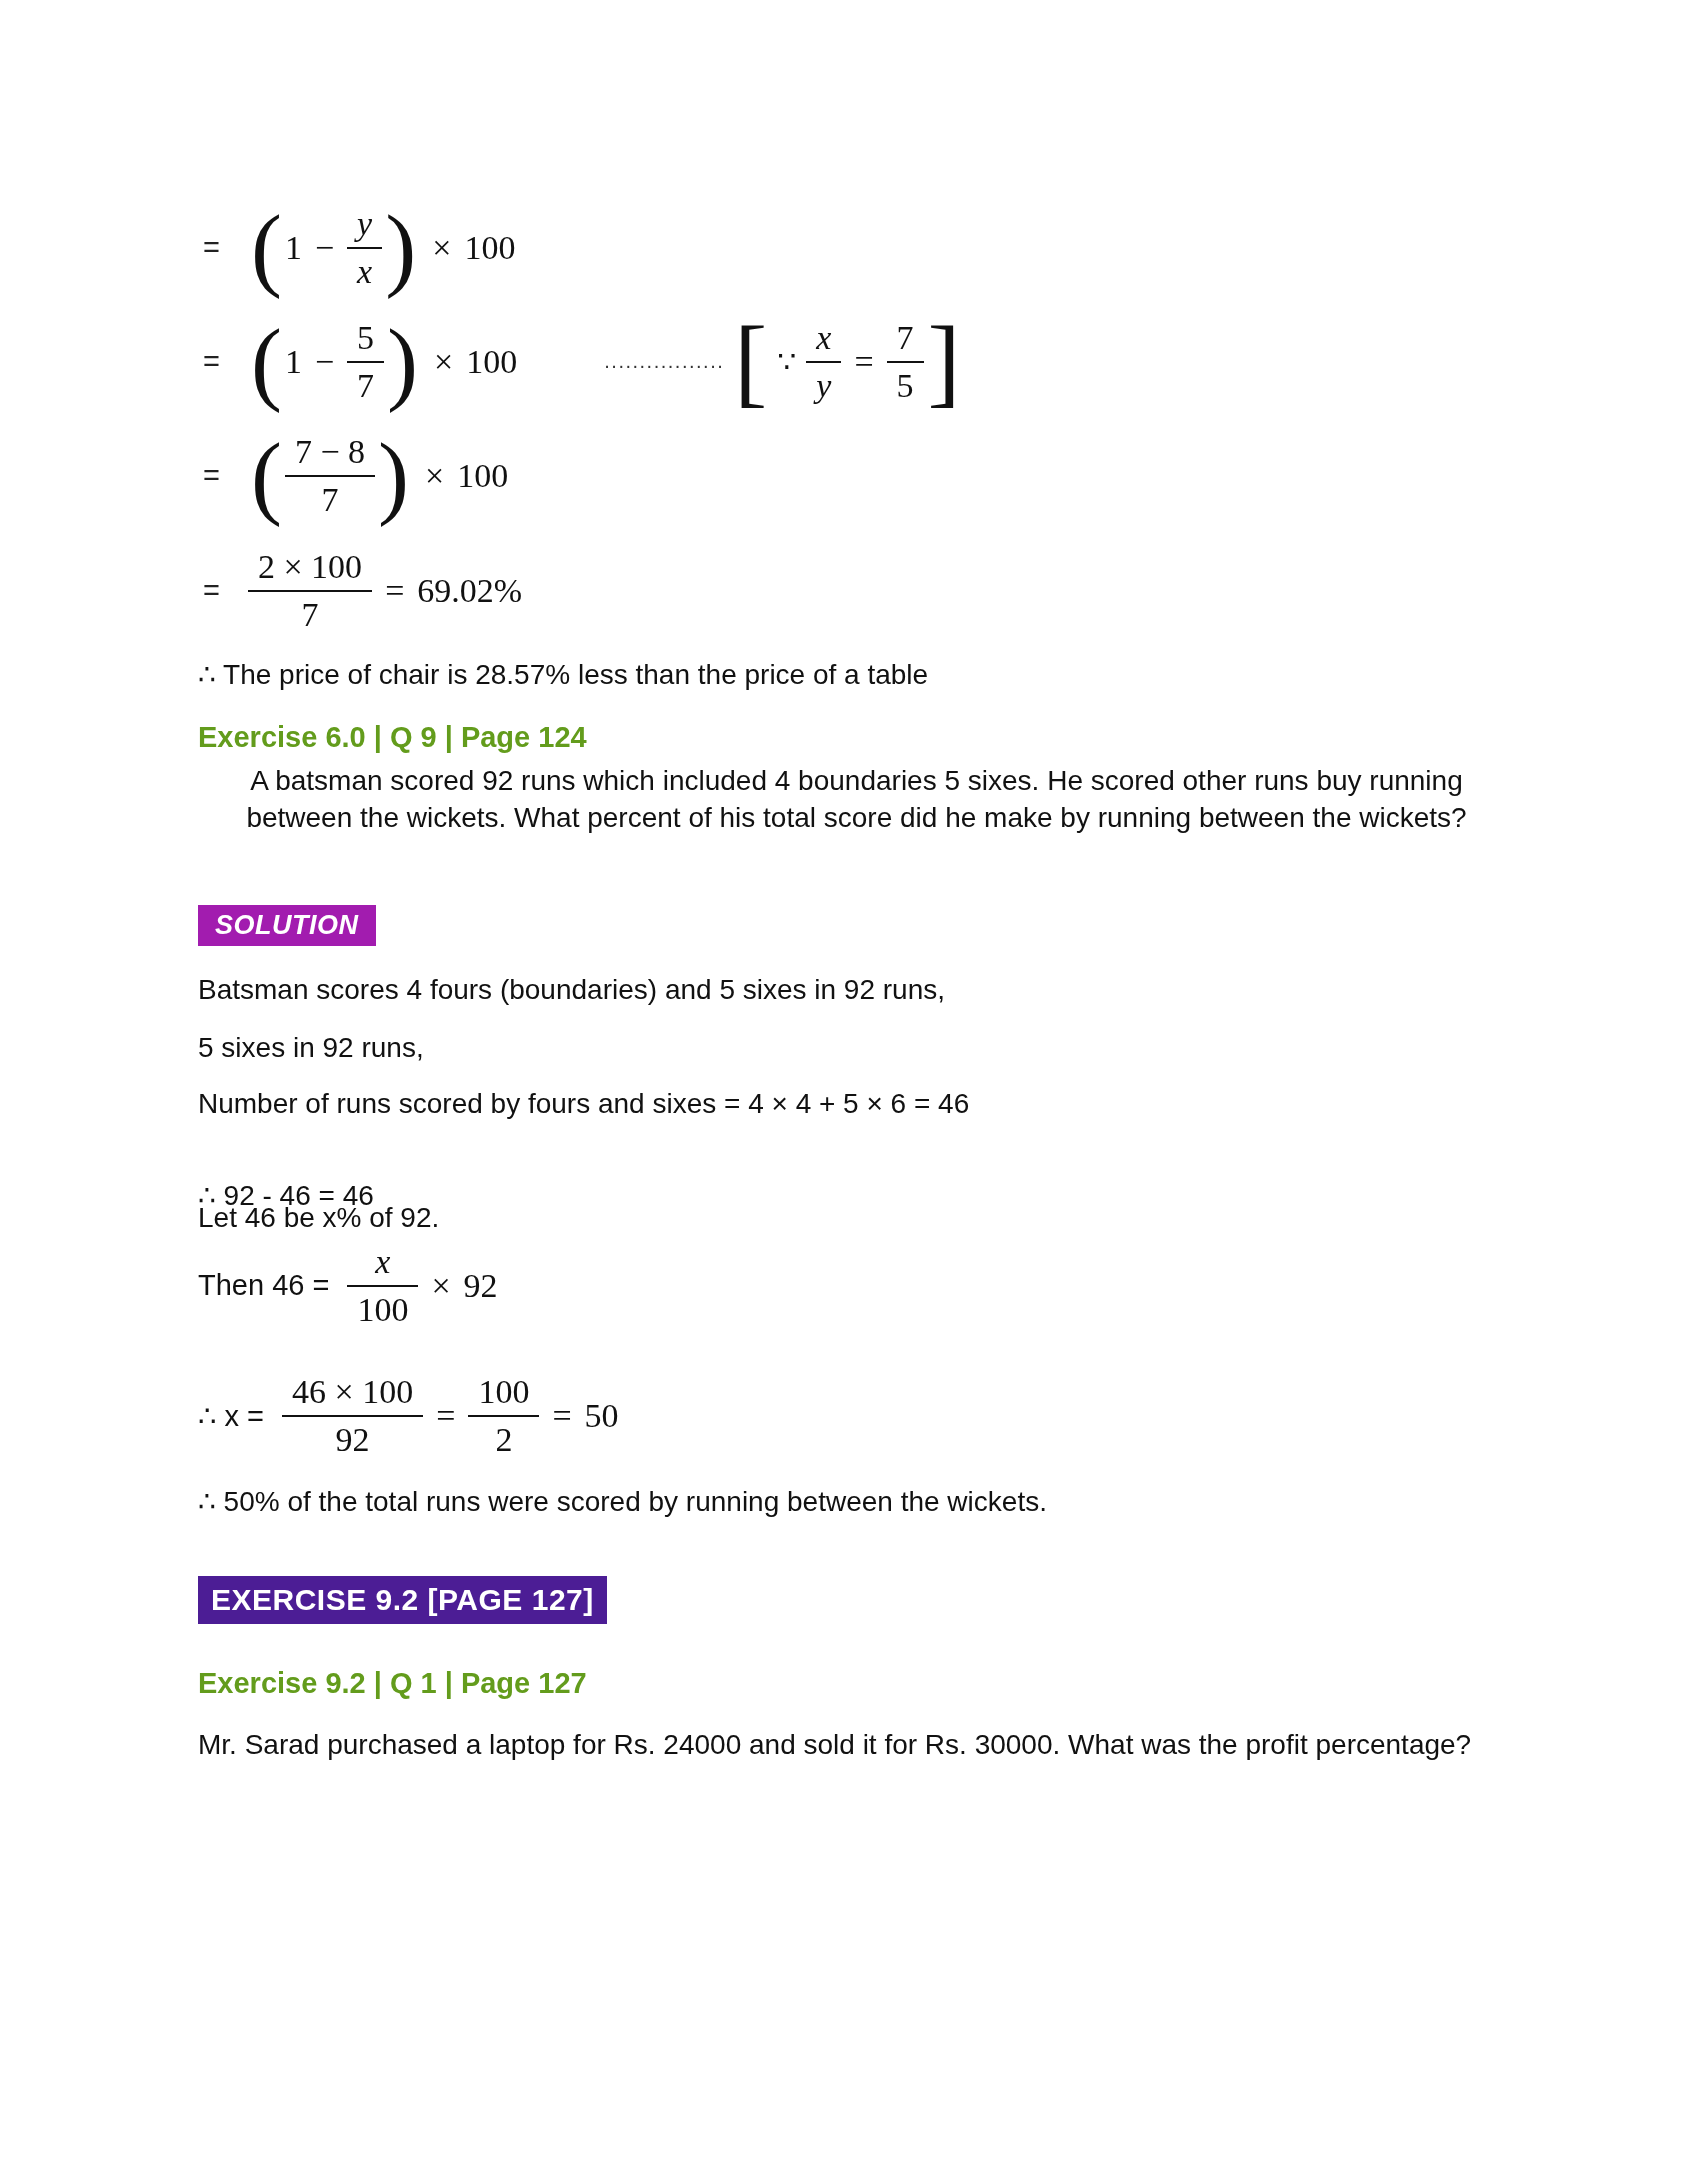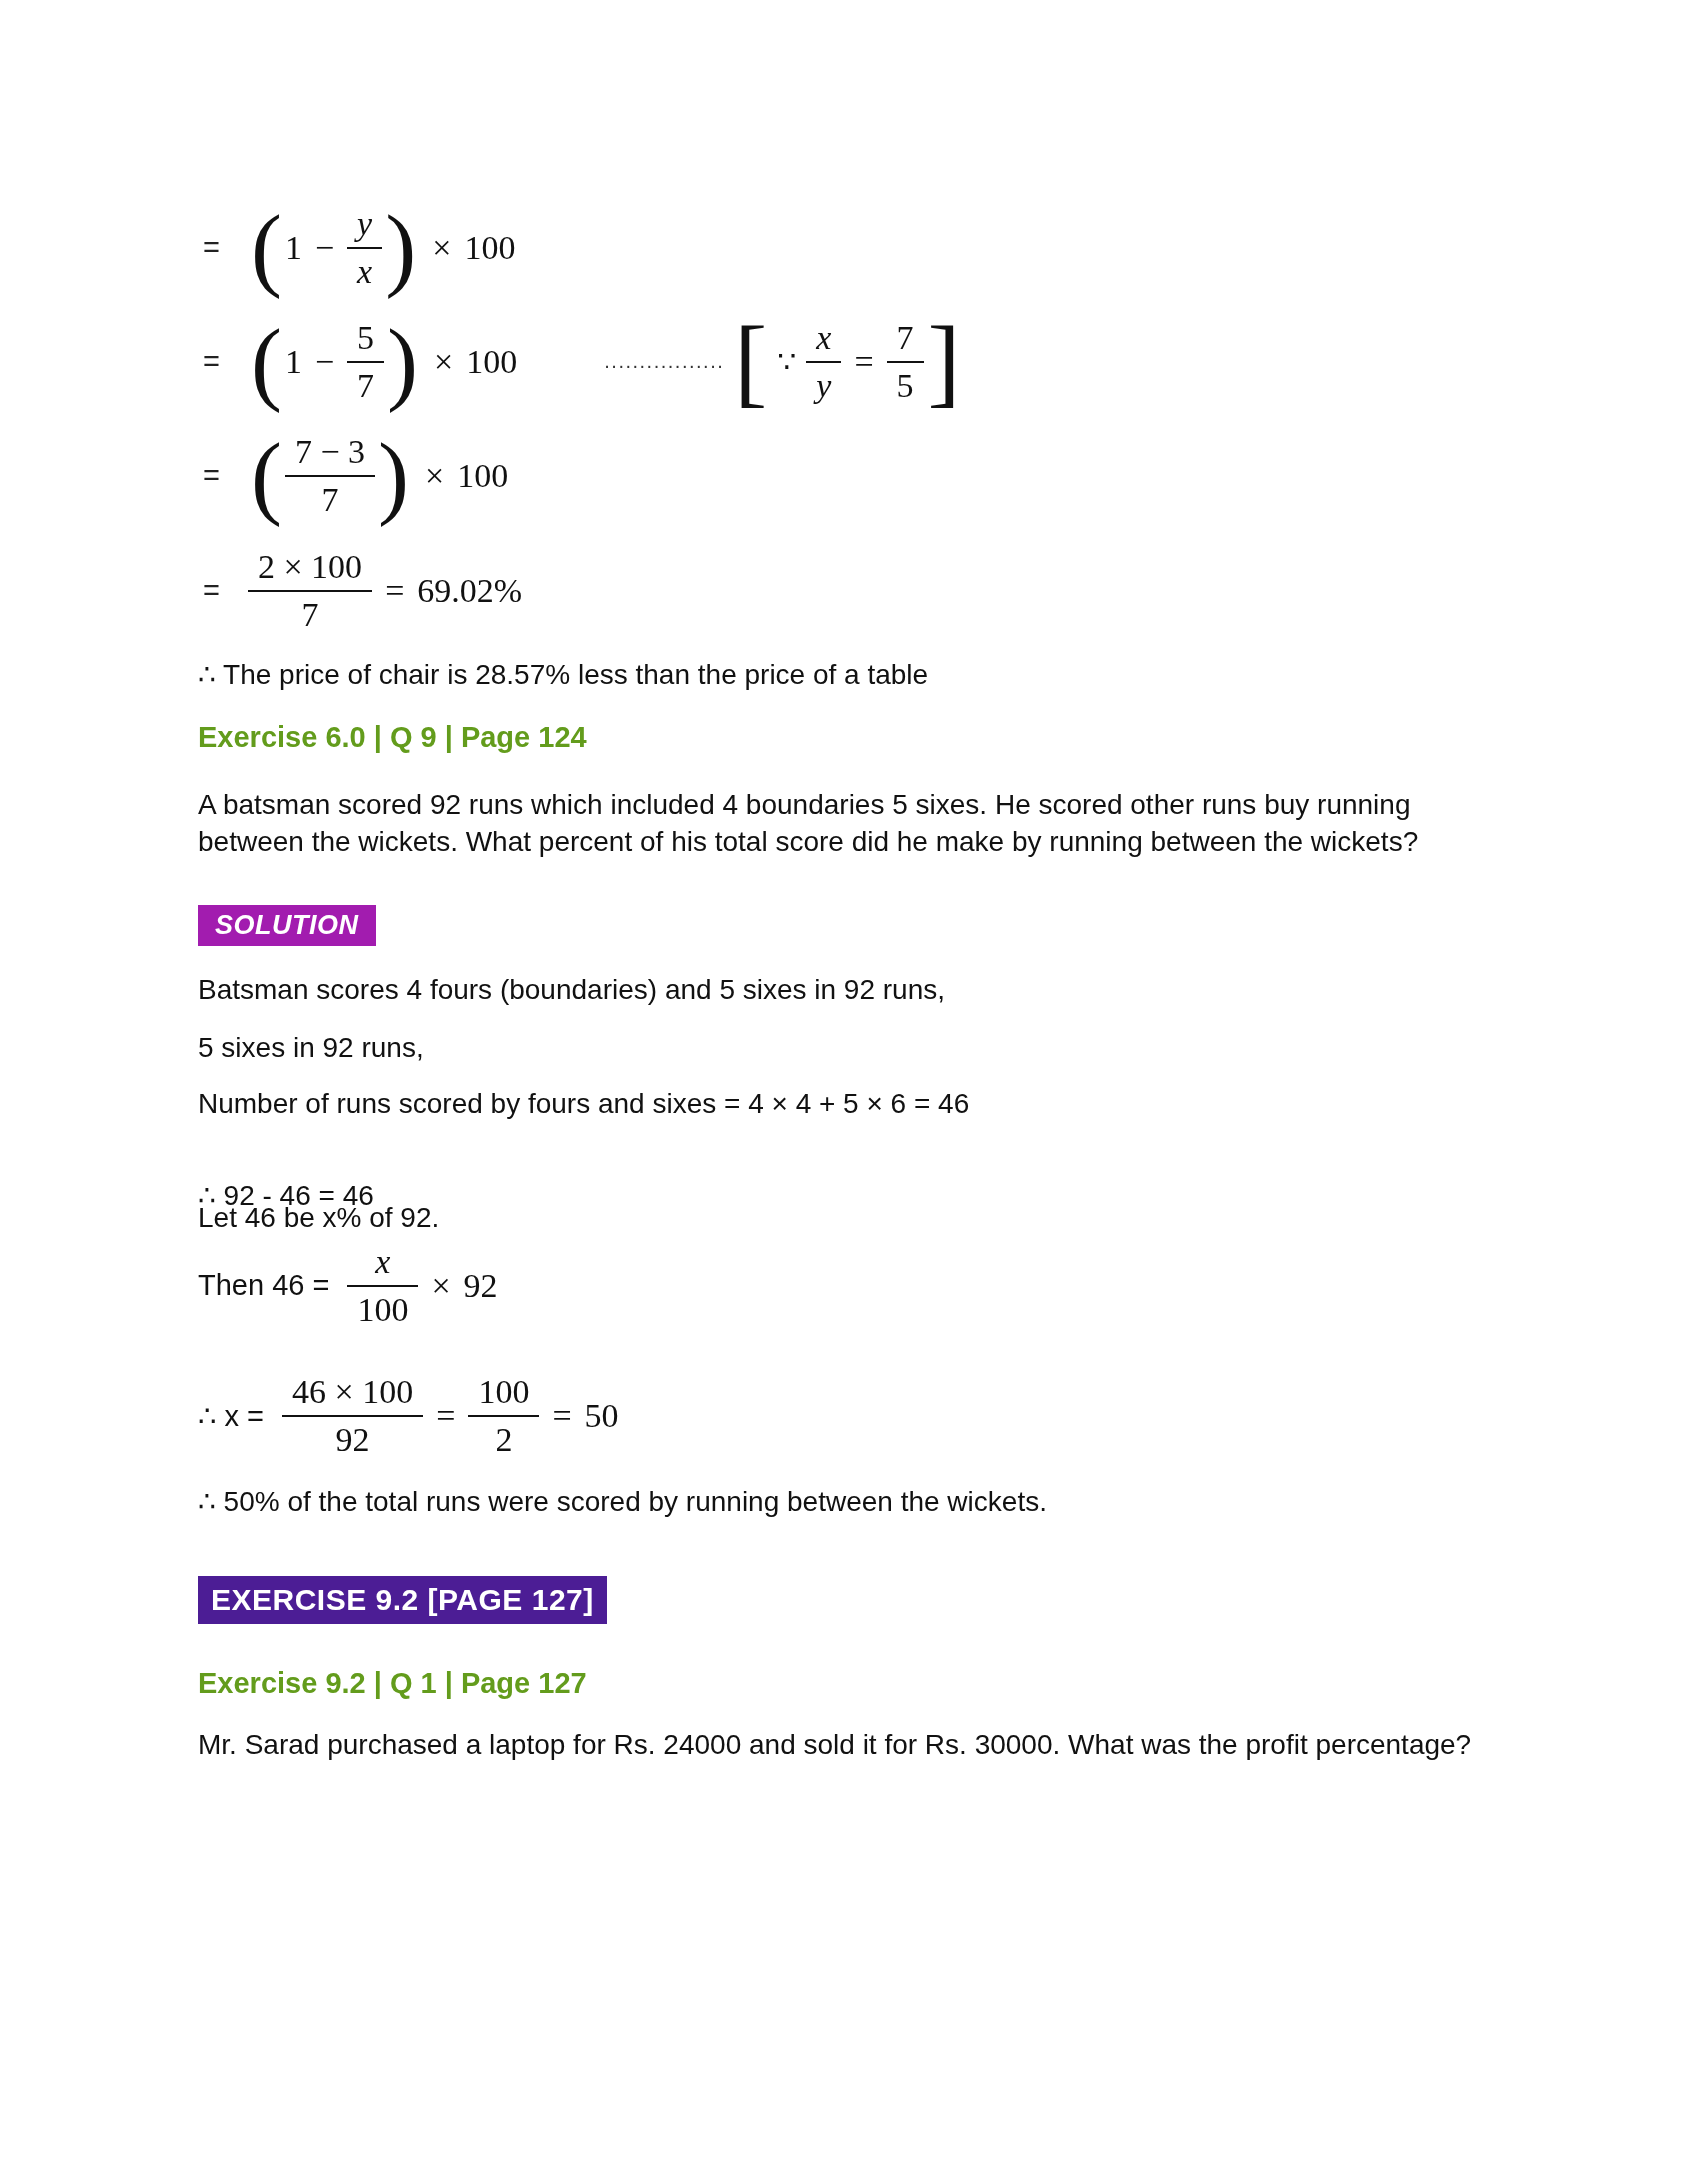--- a/index.html
+++ b/index.html
@@ -58,21 +58,21 @@
   .exercise-badge{
     position:absolute;left:198px;top:1576px;
     background:#4c1d95;color:#ffffff;
     font-weight:bold;font-size:30px;
     padding:7px 13px;letter-spacing:0.5px;white-space:nowrap;
   }
   
   .eq1{top:202px}.eq2{top:316px}.eq3{top:430px}.eq4{top:545px}
   .conclusion1{top:658px}
   .heading1{top:721px}
-  .question1{top:786px;width:1317px;}
+  .question1{top:762px;width:1317px;text-align:center;}
   .step0{top:974px}.step1{top:1032px}.step2{top:1088px}.step3{top:1179px}.step4{top:1202px}
   .then-eq{top:1238px;height:95px;}
   .x-eq{top:1368px;height:95px;}
   .conclusion2{top:1485px}
   .heading2{top:1667px}
   .question2{top:1725px;width:1297px;line-height:40px;}
 </style>
 </head>
 <body>
 
@@ -116,21 +116,21 @@
       <span class="num mn">7</span>
       <span class="den mn">5</span>
     </span>
     <span class="bracket">]</span>
   </div>
 
   <div class="eq eq3">
     <span class="lhs">=</span>
     <span class="paren">(</span>
     <span class="frac">
-      <span class="num mn">7 − 3</span>
+      <span class="num mn">7 − 8</span>
       <span class="den mn">7</span>
     </span>
     <span class="paren">)</span>
     <span class="mo">×</span>
     <span class="mn">100</span>
   </div>
 
   <div class="eq eq4">
     <span class="lhs">=</span>
     <span class="frac">

